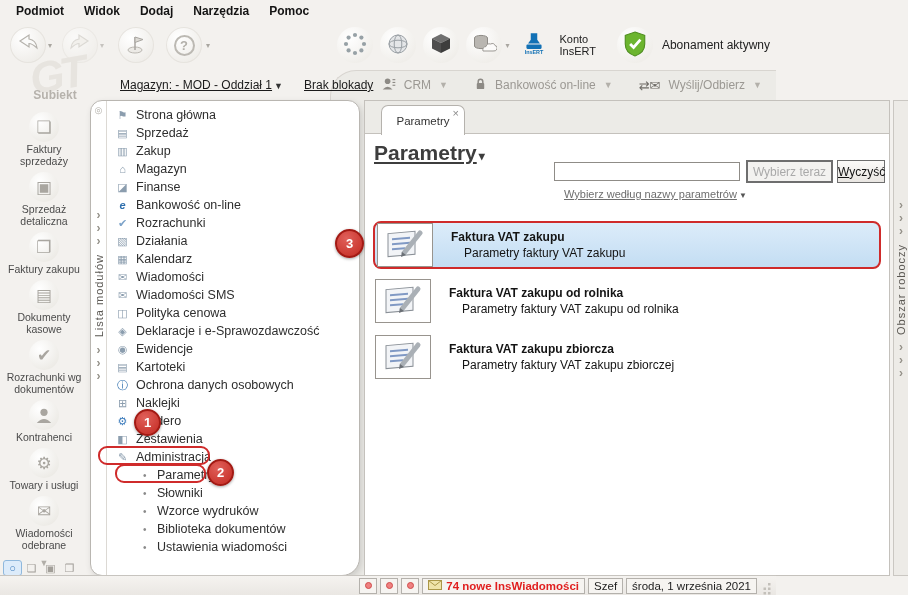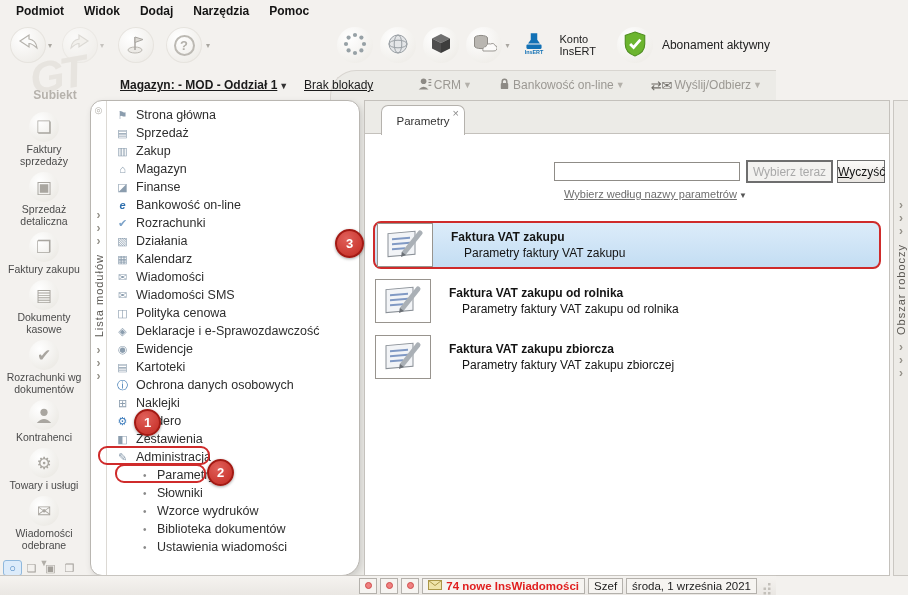--- a/index.html
+++ b/index.html
@@ -26,24 +26,24 @@
     font-weight:bold; font-size:13px; display:flex; align-items:center; justify-content:center; }
   .tright { position:absolute; right:6px; top:5px; display:flex; align-items:center; gap:7px; }
   .tright .cbtn { width:36px; height:36px; border-radius:50%;
     background:radial-gradient(circle at 35% 30%, #ffffff, #f0eeea 75%);
     display:flex; align-items:center; justify-content:center; }
   .lbl2 { font-size:11px; color:#222; line-height:12px; }
   .ablbl { font-size:12px; color:#222; margin-left:2px; }
 
   
   .wslink { position:absolute; top:78px; color:#1b1b1b; text-decoration:underline; cursor:pointer; }
-  .wslink.bold { font-weight:700;text-align:center; }
+  .wslink.bold { font-weight:400;text-align:center; }
   .wsarrow { font-size:9px; color:#333; text-decoration:none; display:inline-block; margin-left:2px; }
   .infobar-right { position:absolute; right:14px; top:74px; height:22px; display:flex; align-items:center; gap:26px; color:#9b9893; }
-  .ibitem { display:flex; align-items:center; gap:2px; }
+  .ibitem { display:flex; align-items:center; gap:8px; }
   .ibitem .da { font-size:9px; color:#b3b0aa; }
 
   
   .brand-gt { position:absolute; left:30px; top:50px; font-size:44px; font-weight:bold; font-style:italic;
     color:#e7e4df; transform:rotate(-10deg); letter-spacing:-4px; }
   .brand-name { position:absolute; left:0; top:88px; width:110px; text-align:center; font-weight:bold; color:#b6b2ac; }
   .sidebar { position:absolute; left:0; top:112px; width:88px; display:flex; flex-direction:column; align-items:center; }
   .smod { display:flex; flex-direction:column; align-items:center; margin-bottom:5px; cursor:pointer; }
   .smod .sico { width:30px; height:30px; border-radius:50%;
     background:radial-gradient(circle at 35% 30%, #ffffff, #eceae5 80%);
@@ -441,20 +441,21 @@
   </div>
 
   <div class="mainpanel">
     <div class="tabstrip">
       <div class="tab">
         <span>Parametry</span>
         <span class="x">×</span>
       </div>
     </div>
     <div class="mbody">
+      <div class="mtitle"><span class="t">Parametry</span><span class="da">▾</span></div>
       <input class="srch" type="text" value="" style="">
       <button class="btn default" disabled="">Wybierz teraz</button>
       <button class="btn normal">Wyczyść</button>
       <span class="flink"><span>Wybierz według nazwy parametrów</span><span class="da">▼</span></span>
 
       <div class="plist">
         <div class="litem sel">
           <div class="ibox">
             <svg width="42" height="36" viewBox="0 0 42 36">
                 <g transform="skewY(-5) translate(0,4)">

